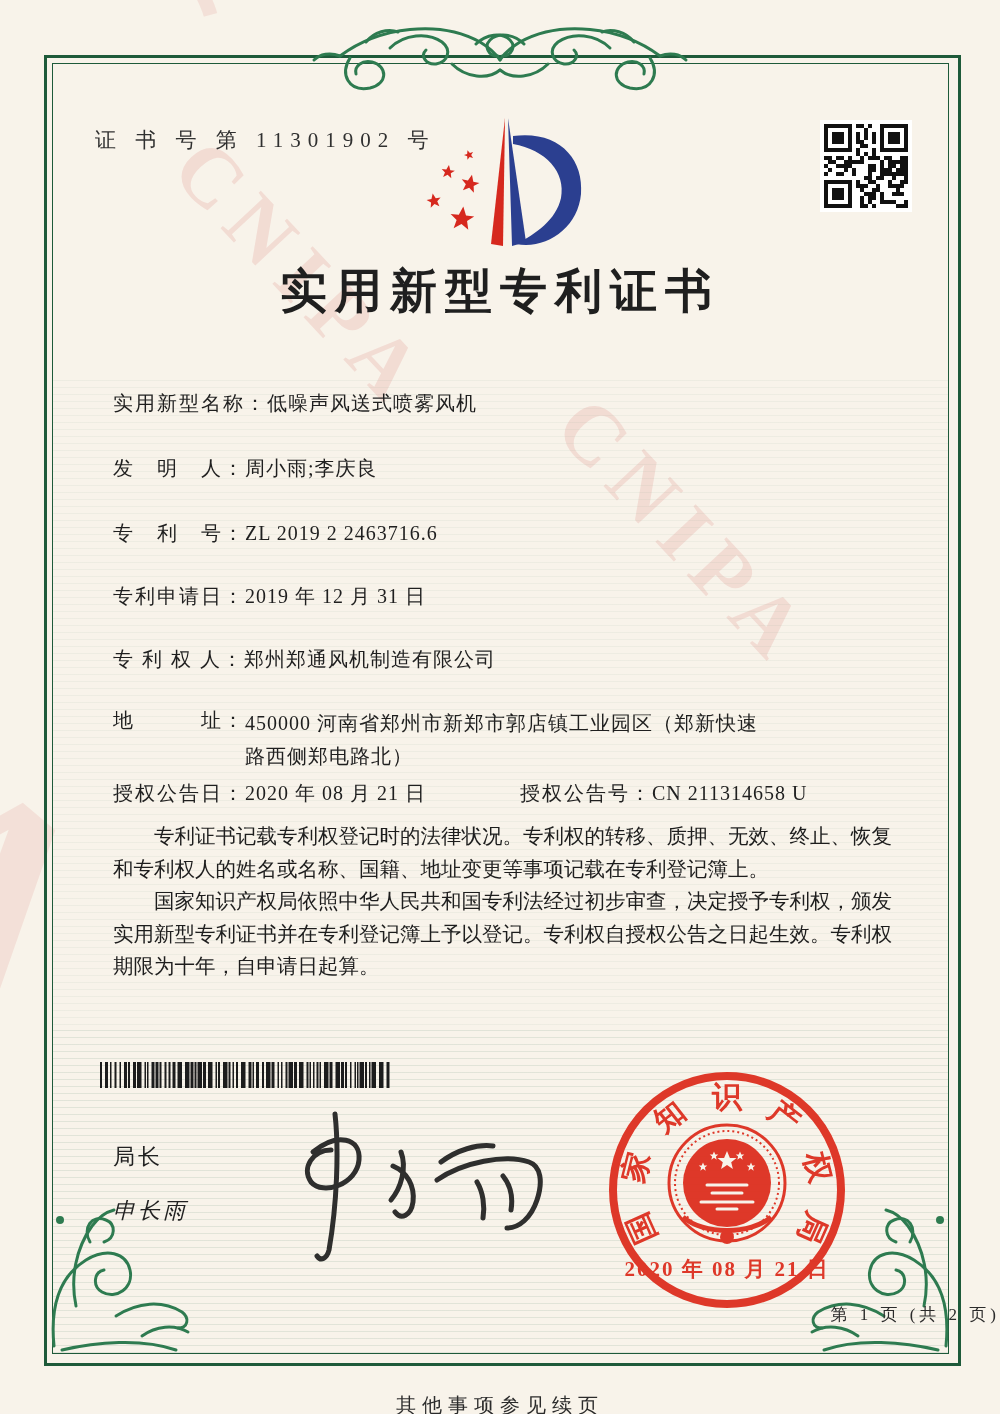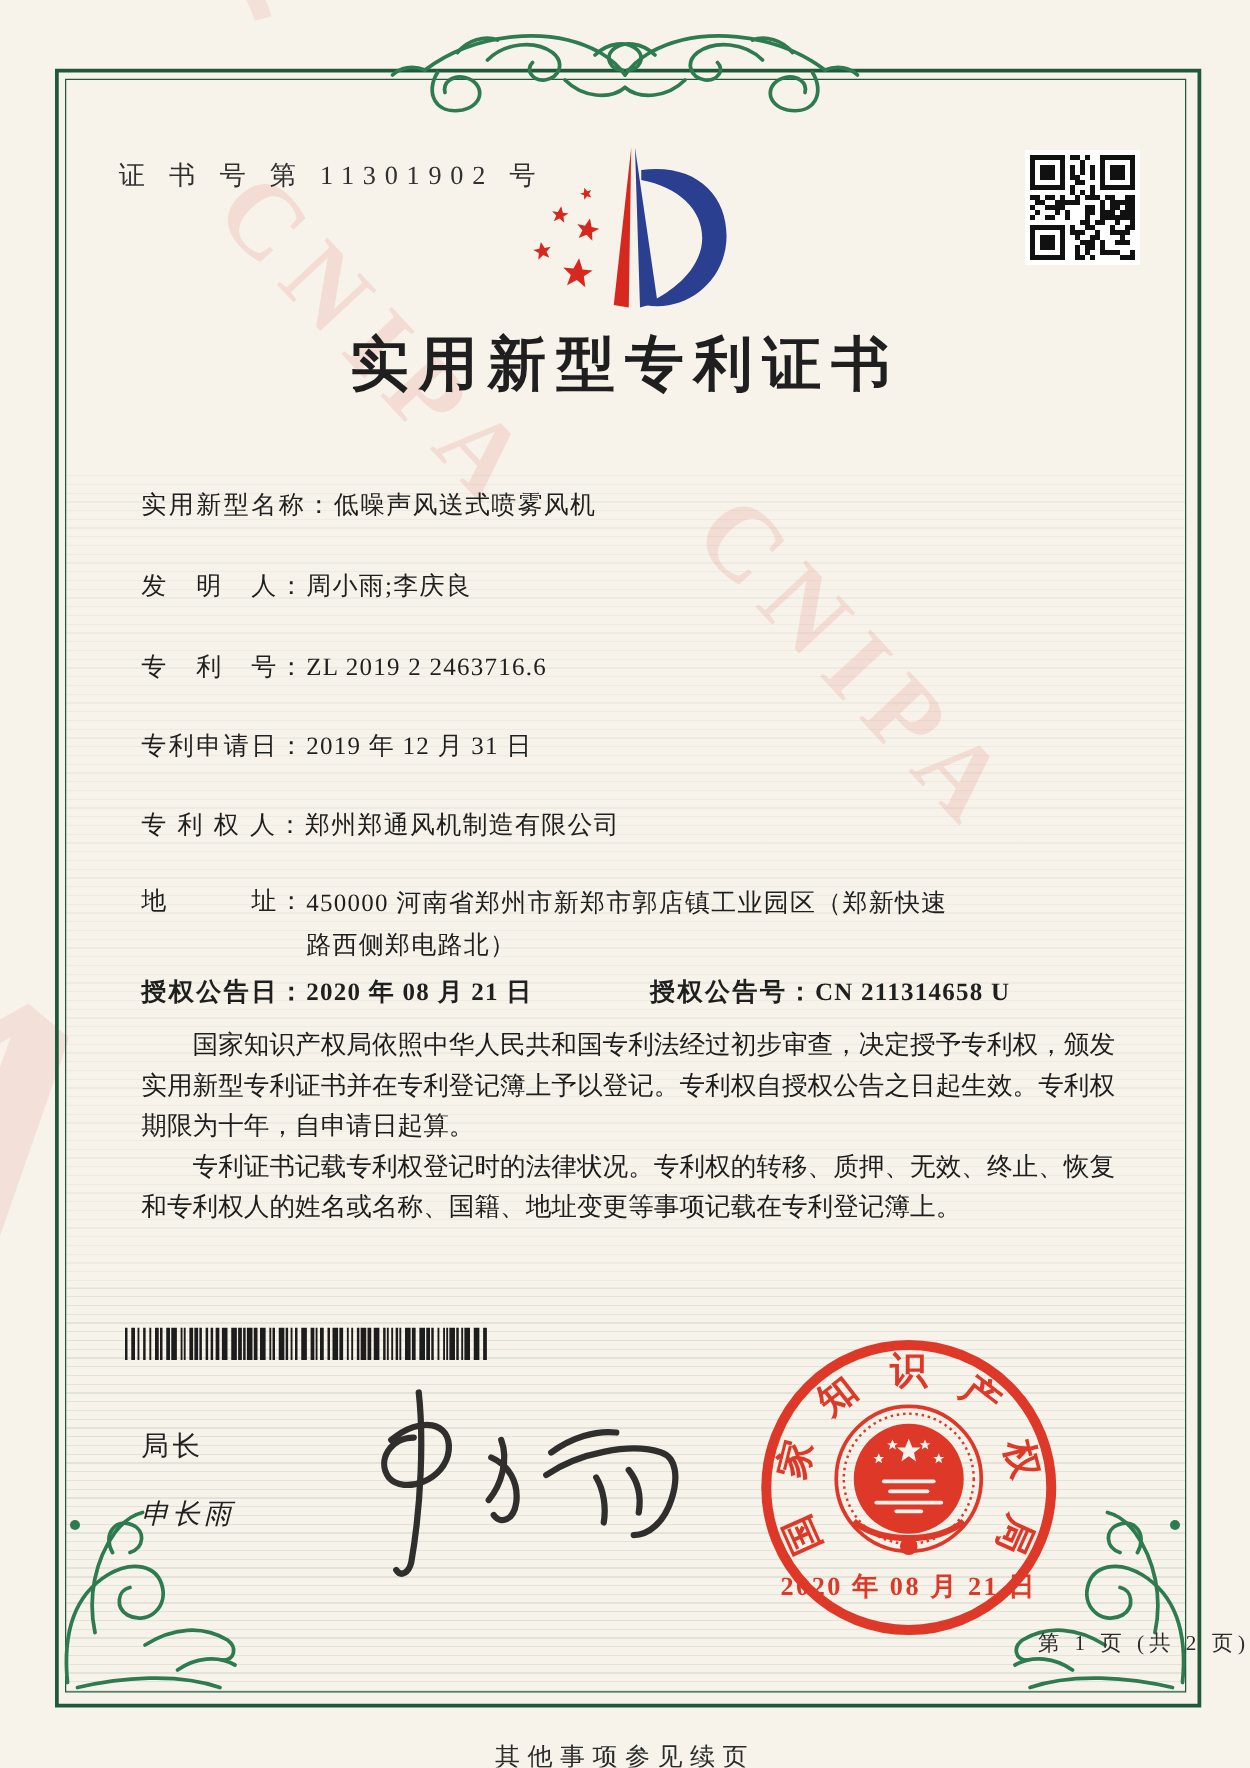--- a/index.html
+++ b/index.html
@@ -330,28 +330,28 @@
   </div>
   <div class="frow" style="top:646px;">
     <span class="flabel">专 利 权 人：</span><span class="fvalue">郑州郑通风机制造有限公司</span>
   </div>
   <div class="frow" style="top:707px;">
     <span class="flabel" style="vertical-align:top;">地　　　址：</span><span class="addr-lines fvalue">
       <div>450000 河南省郑州市新郑市郭店镇工业园区（郑新快速</div>
       <div>路西侧郑电路北）</div>
     </span>
   </div>
-  <div class="frow row-two" style="top:780px;width:779px;font-weight:bold;">
+  <div class="frow row-two" style="top:780px;width:779px;">
     <span><span class="flabel">授权公告日：</span><span class="fvalue">2020 年 08 月 21 日</span></span>
     <span class="pair2"><span class="flabel">授权公告号：</span><span class="fvalue">CN 211314658 U</span></span>
   </div>
 
   <div class="body-text">
+    <p>专利证书记载专利权登记时的法律状况。专利权的转移、质押、无效、终止、恢复和专利权人的姓名或名称、国籍、地址变更等事项记载在专利登记簿上。</p>
     <p>国家知识产权局依照中华人民共和国专利法经过初步审查，决定授予专利权，颁发实用新型专利证书并在专利登记簿上予以登记。专利权自授权公告之日起生效。专利权期限为十年，自申请日起算。</p>
-    <p>专利证书记载专利权登记时的法律状况。专利权的转移、质押、无效、终止、恢复和专利权人的姓名或名称、国籍、地址变更等事项记载在专利登记簿上。</p>
   </div>
 
   <svg class="barcode" viewBox="0 0 292 26" preserveAspectRatio="none">
       <rect x="0" y="0" width="2" height="26" fill="#1c1c1c"></rect>
       <rect x="5" y="0" width="3" height="26" fill="#1c1c1c"></rect>
       <rect x="10" y="0" width="1.5" height="26" fill="#1c1c1c"></rect>
       <rect x="14.5" y="0" width="2" height="26" fill="#1c1c1c"></rect>
       <rect x="19.5" y="0" width="1.5" height="26" fill="#1c1c1c"></rect>
       <rect x="24" y="0" width="3" height="26" fill="#1c1c1c"></rect>
       <rect x="28" y="0" width="2" height="26" fill="#1c1c1c"></rect>

